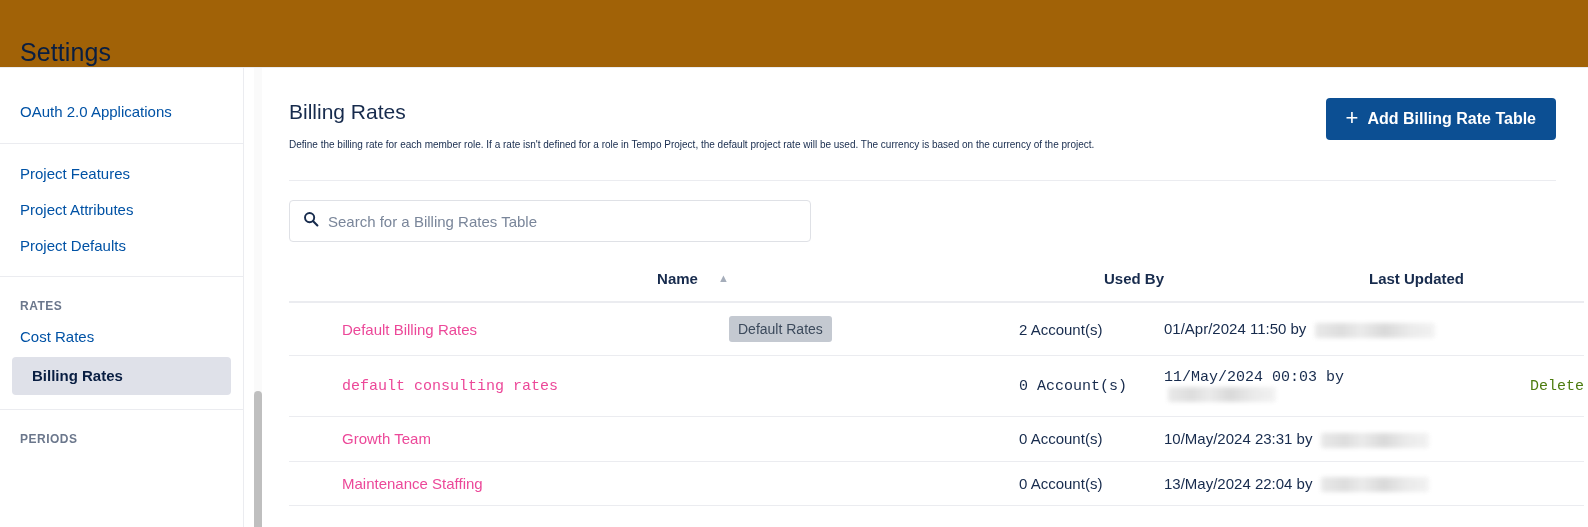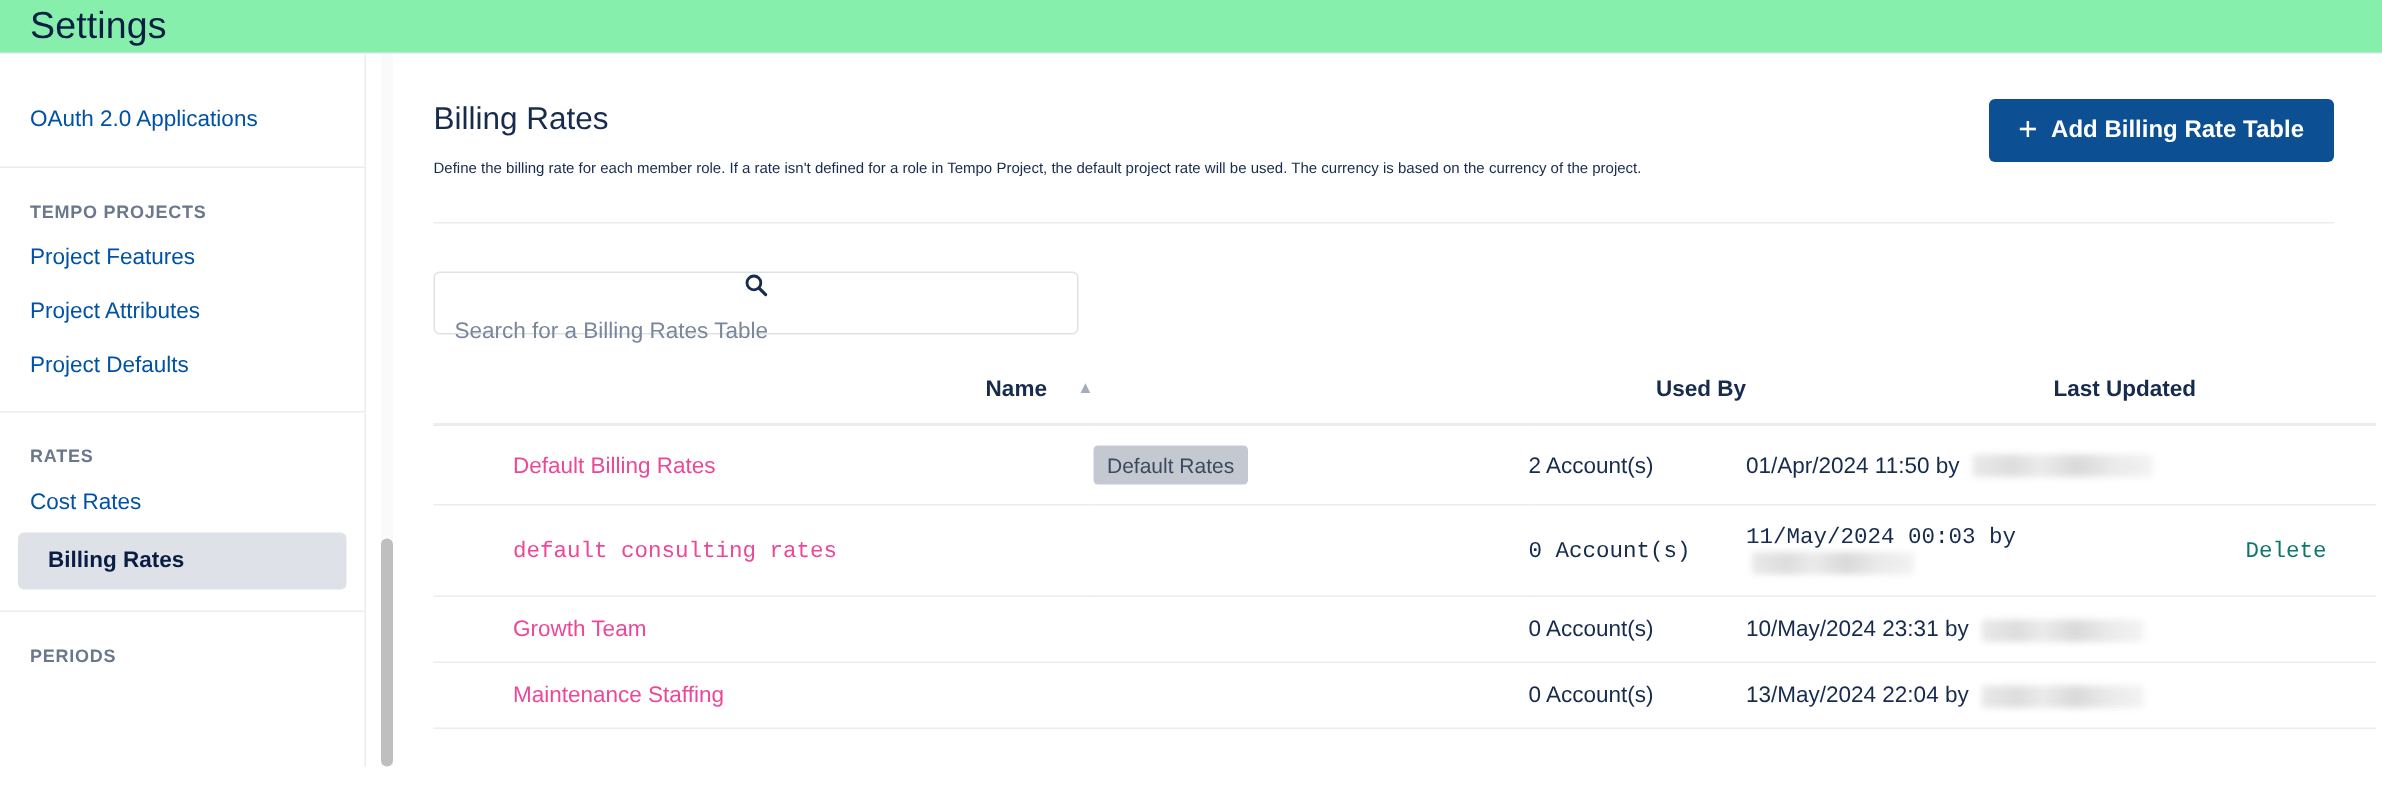--- a/index.html
+++ b/index.html
@@ -7,26 +7,26 @@
     width: 1588px;
     height: 527px;
     background: #ffffff;
     font-family: "Liberation Sans", sans-serif;
     color: #172b4d;
     overflow: hidden;
   }
 
   
   .page-header {
-    height: 36px;
+    height: 68px;
     display: flex;
-    align-items: center;
+    align-items: flex-end;
     padding-left: 20px;
     border-bottom: 1px solid #ebecf0;
-    background: #86efac;
+    background: #a16207;
   }
   .page-header h1 {
     font-size: 25px;
     font-weight: 400;
     color: #091e42;
     letter-spacing: .1px;
   }
 
   
   .body-wrap {
@@ -153,31 +153,30 @@
   }
 
   .divider {
     height: 1px;
     background: #ebecf0;
     margin: 24px 0 0 0;
   }
 
   
   .search-wrap {
-    margin-top: 32px;
-    width: 430px;
+    margin-top: 19px;
+    width: 522px;
     height: 42px;
     border: 1px solid #dfe1e6;
     border-radius: 4px;
     display: flex;
     align-items: center;
     gap: 9px;
     padding: 0 13px;
     background: #fff;
-    flex-direction: column;
   }
   .search-wrap svg { flex: 0 0 auto; }
   .search-input {
     border: none;
     outline: none;
     font-size: 15px;
     font-family: "Liberation Sans", sans-serif;
     color: #172b4d;
     width: 100%;
     background: transparent;
@@ -245,44 +244,43 @@
     height: 15px;
     vertical-align: middle;
     margin-left: 4px;
     border-radius: 2px;
     background: linear-gradient(90deg, #e8e8e8 0%, #dcdcdc 22%, #eaeaea 38%, #d8d8d8 58%, #e9e9e9 78%, #f2f2f2 100%);
     filter: blur(2.2px);
     opacity: .95;
   }
   .redacted.short { width: 108px; }
   .action-link {
-    color: #0f766e;
+    color: #4d7c0f;
     cursor: pointer;
-    text-align: center;
+    text-align: right;
     display: block;
   }
 </style>
 </head>
 <body>
 
 <div class="page-header">
   <h1>Settings</h1>
 </div>
 
 <div class="body-wrap">
 
   <div class="sb-outer">
     <nav class="sidebar">
 
       <div class="sb-group first">
         <a class="sb-item plain">OAuth 2.0 Applications</a>
       </div>
 
       <div class="sb-group rest">
-        <div class="sb-heading">TEMPO PROJECTS</div>
         <a class="sb-item plain">Project Features</a>
         <a class="sb-item plain">Project Attributes</a>
         <a class="sb-item plain">Project Defaults</a>
       </div>
 
       <div class="sb-group rest">
         <div class="sb-heading">RATES</div>
         <a class="sb-item plain">Cost Rates</a>
         <a class="sb-item selected">Billing Rates</a>
       </div>

